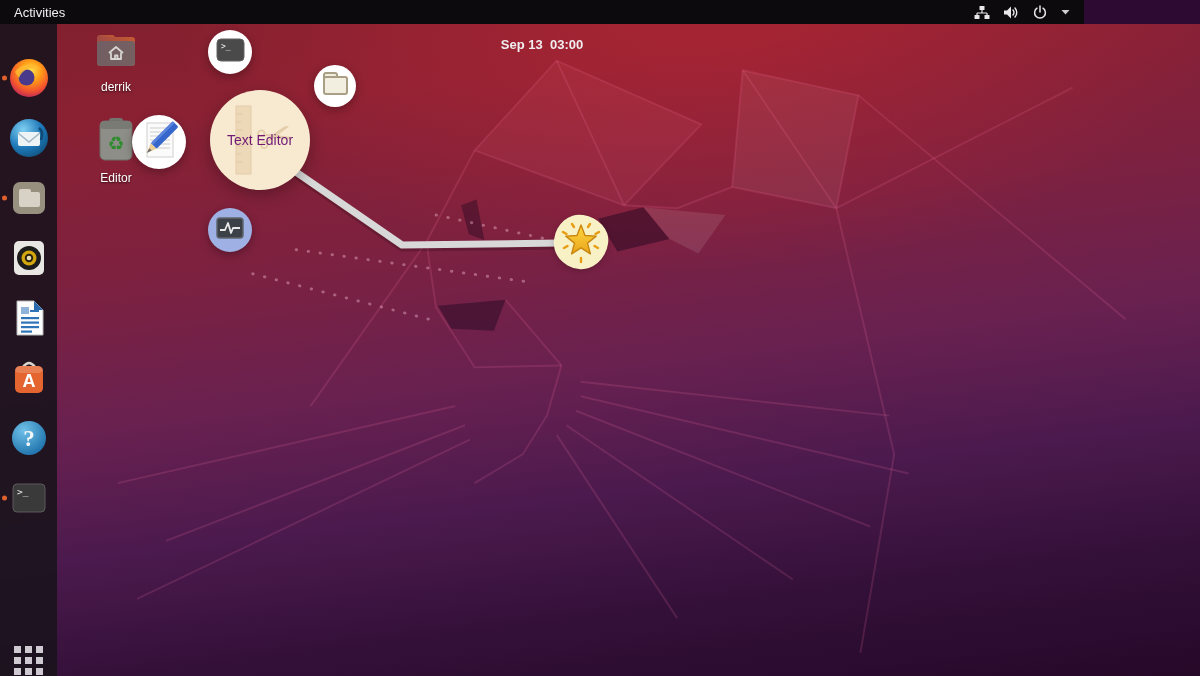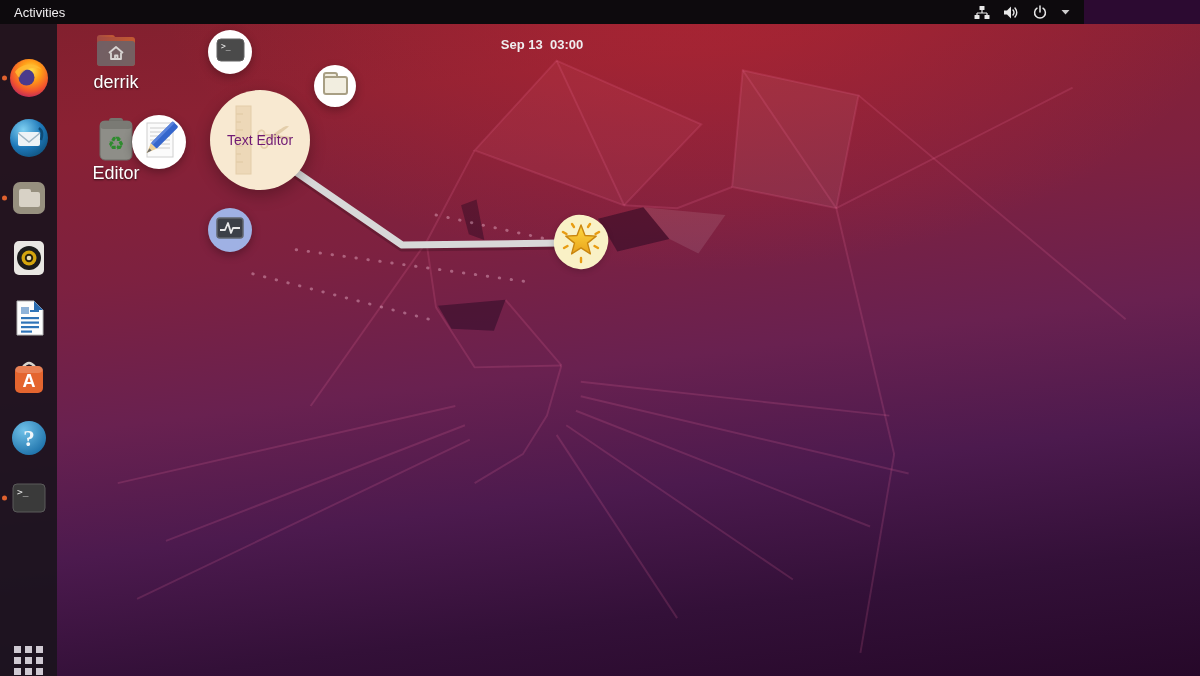--- a/index.html
+++ b/index.html
@@ -41,21 +41,21 @@
   .dock-item svg{display:block;}
   .dock-dot{display:none;position:absolute;left:2px;top:50%;transform:translateY(-50%);
     width:5px;height:5px;border-radius:50%;background:#e0612e;}
   .dock-dot.on{display:block;}
   .app-grid{position:absolute;left:0;top:610px;width:57px;height:52px;display:flex;align-items:center;justify-content:center;cursor:pointer;}
   .grid9{display:grid;grid-template-columns:repeat(3,7px);grid-template-rows:repeat(3,7px);gap:4px;}
   .grid9 span{background:#cfc9d2;display:block;}
 
   
   .desk-icon{position:absolute;width:56px;text-align:center;cursor:pointer;z-index:10;}
-  .desk-icon .lbl{margin-top:2px;color:#fff;font-size:18px;text-shadow:0 1px 2px rgba(0,0,0,.65);text-align:center;}
+  .desk-icon .lbl{margin-top:10px;color:#fff;font-size:12px;text-shadow:0 1px 2px rgba(0,0,0,.65);text-align:center;}
   .desk-icon svg{display:block;margin:0 auto;}
 
   
   .circle-badge{position:absolute;border-radius:50%;background:#fff;
     box-shadow:0 3px 10px rgba(0,0,0,.3);display:flex;align-items:center;justify-content:center;z-index:20;}
   .monitor-badge{background:#9fb1e4;}
   .drag-circle{
     position:absolute;left:210px;top:90px;width:100px;height:100px;border-radius:50%;
     background:#f8e9d1;box-shadow:0 5px 16px rgba(0,0,0,.28);
     display:flex;align-items:center;justify-content:center;z-index:25;cursor:grabbing;

